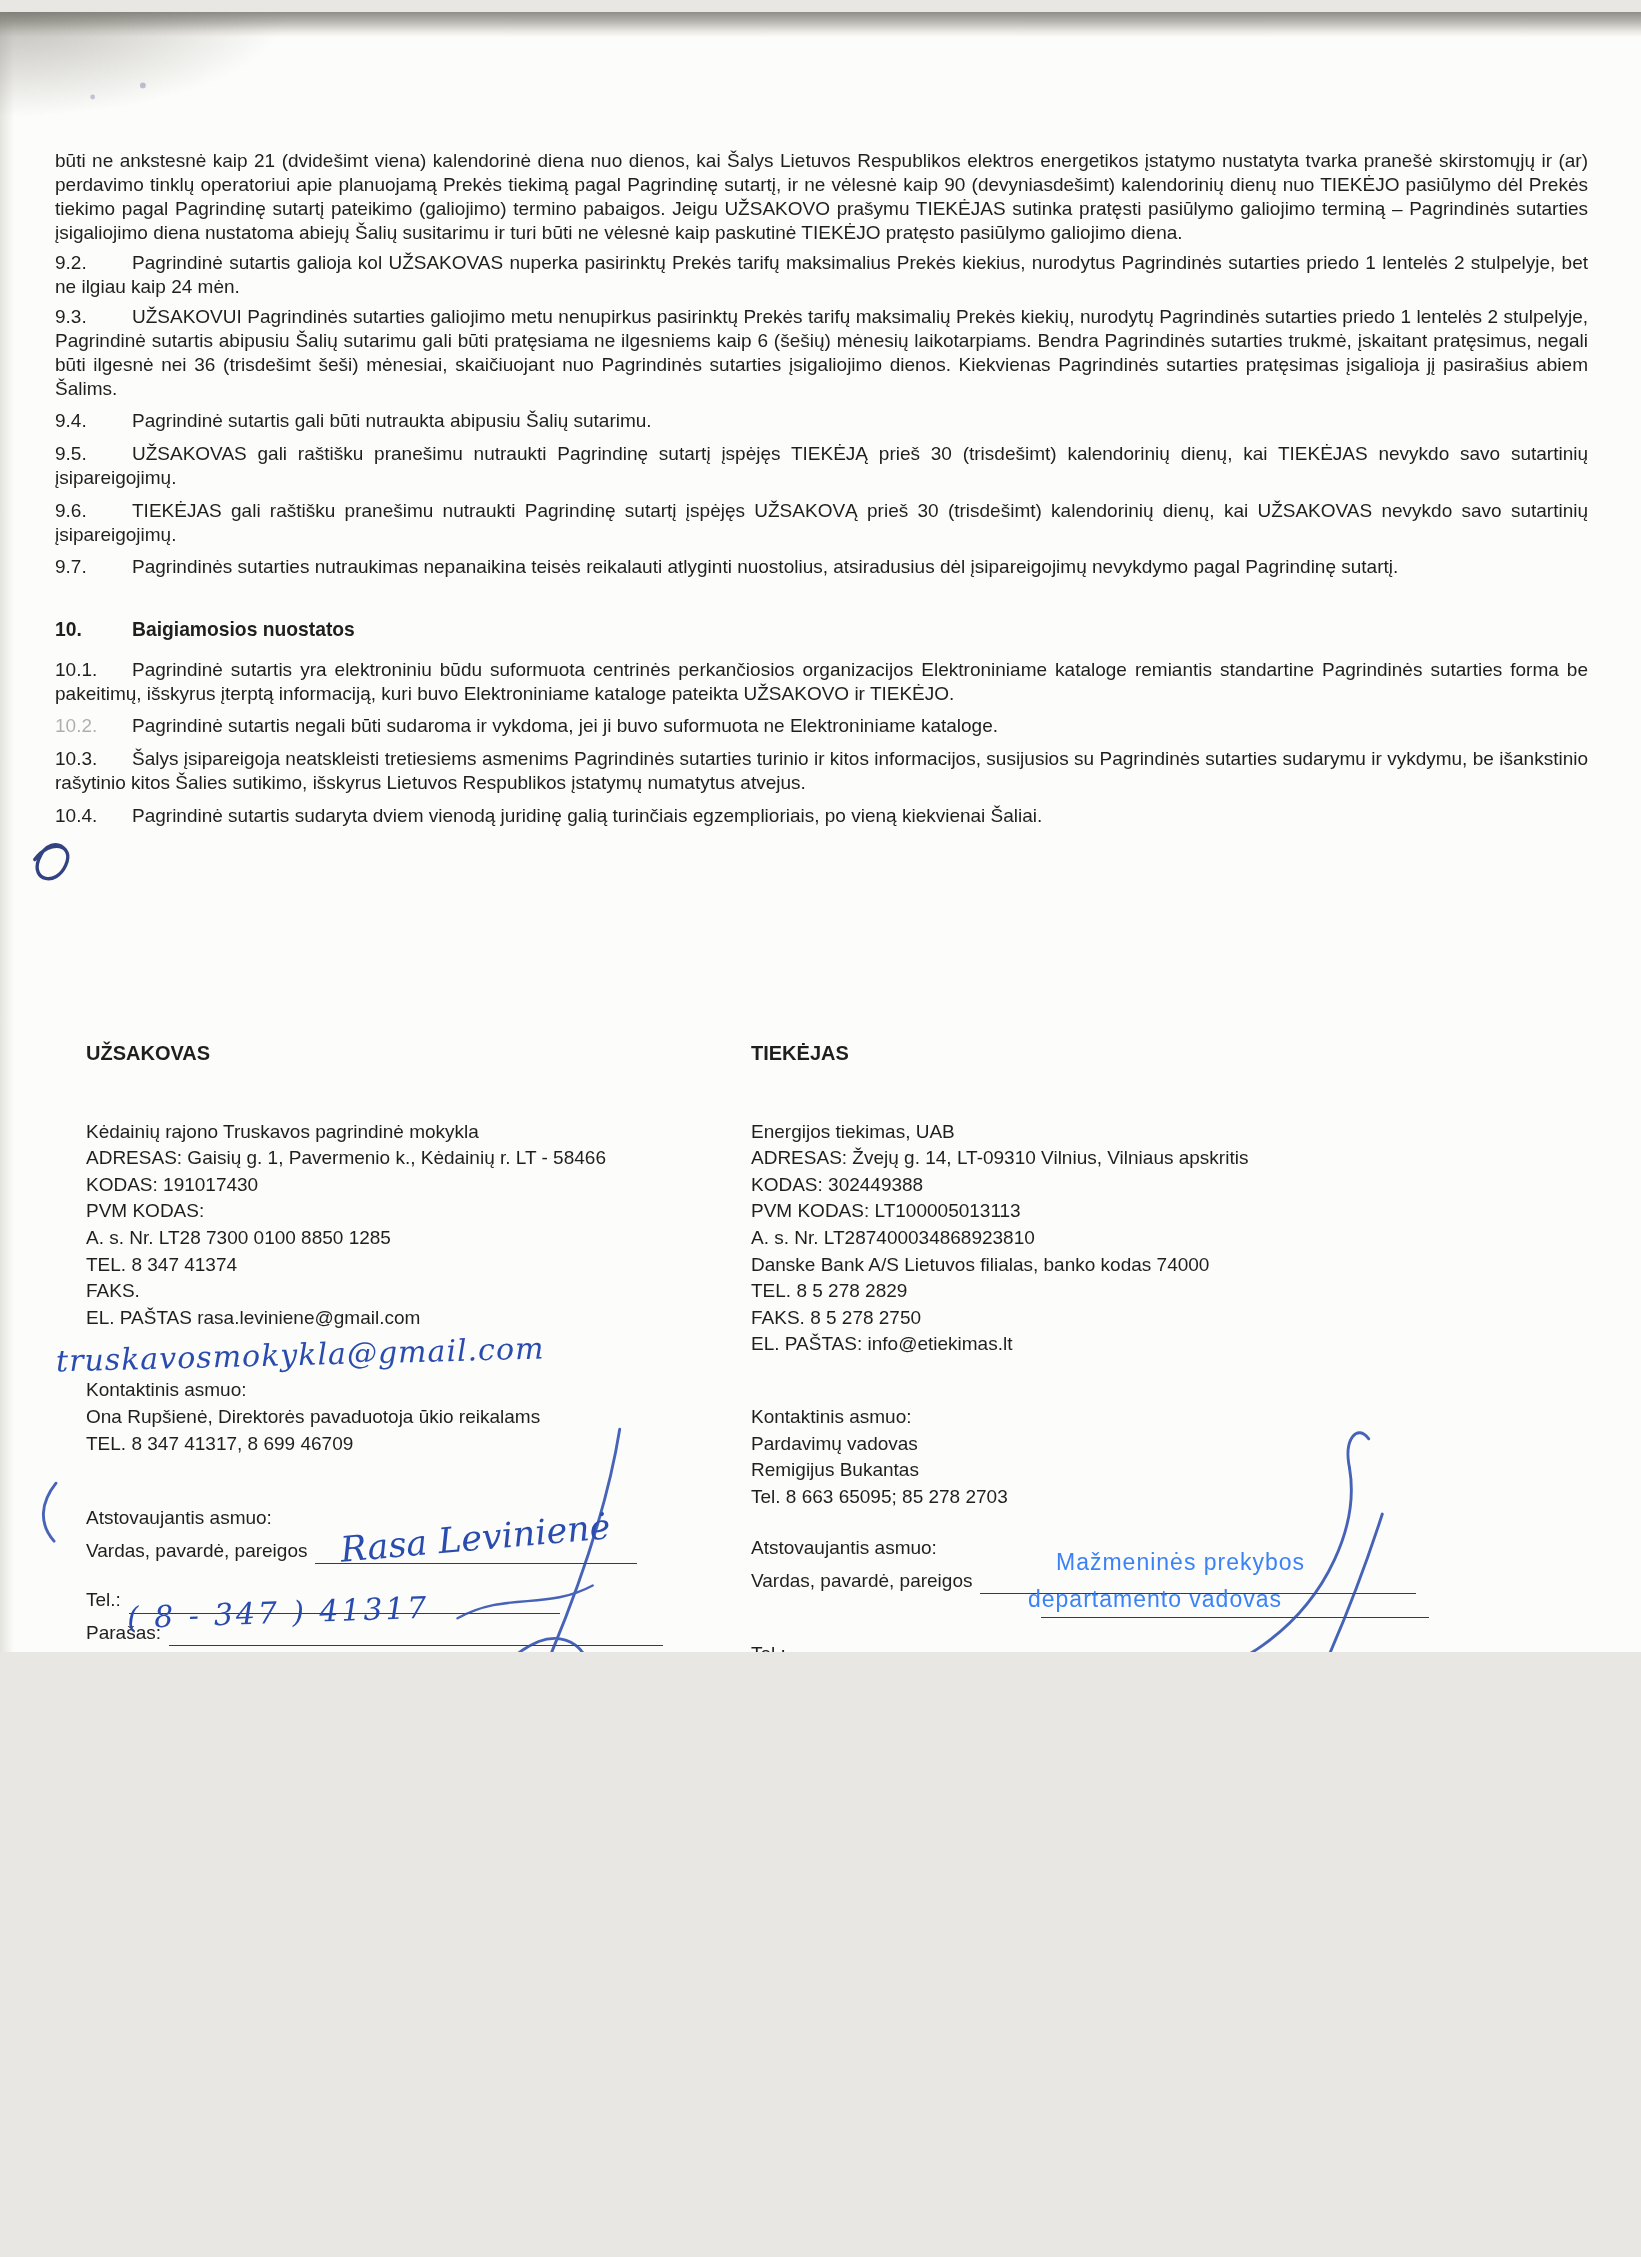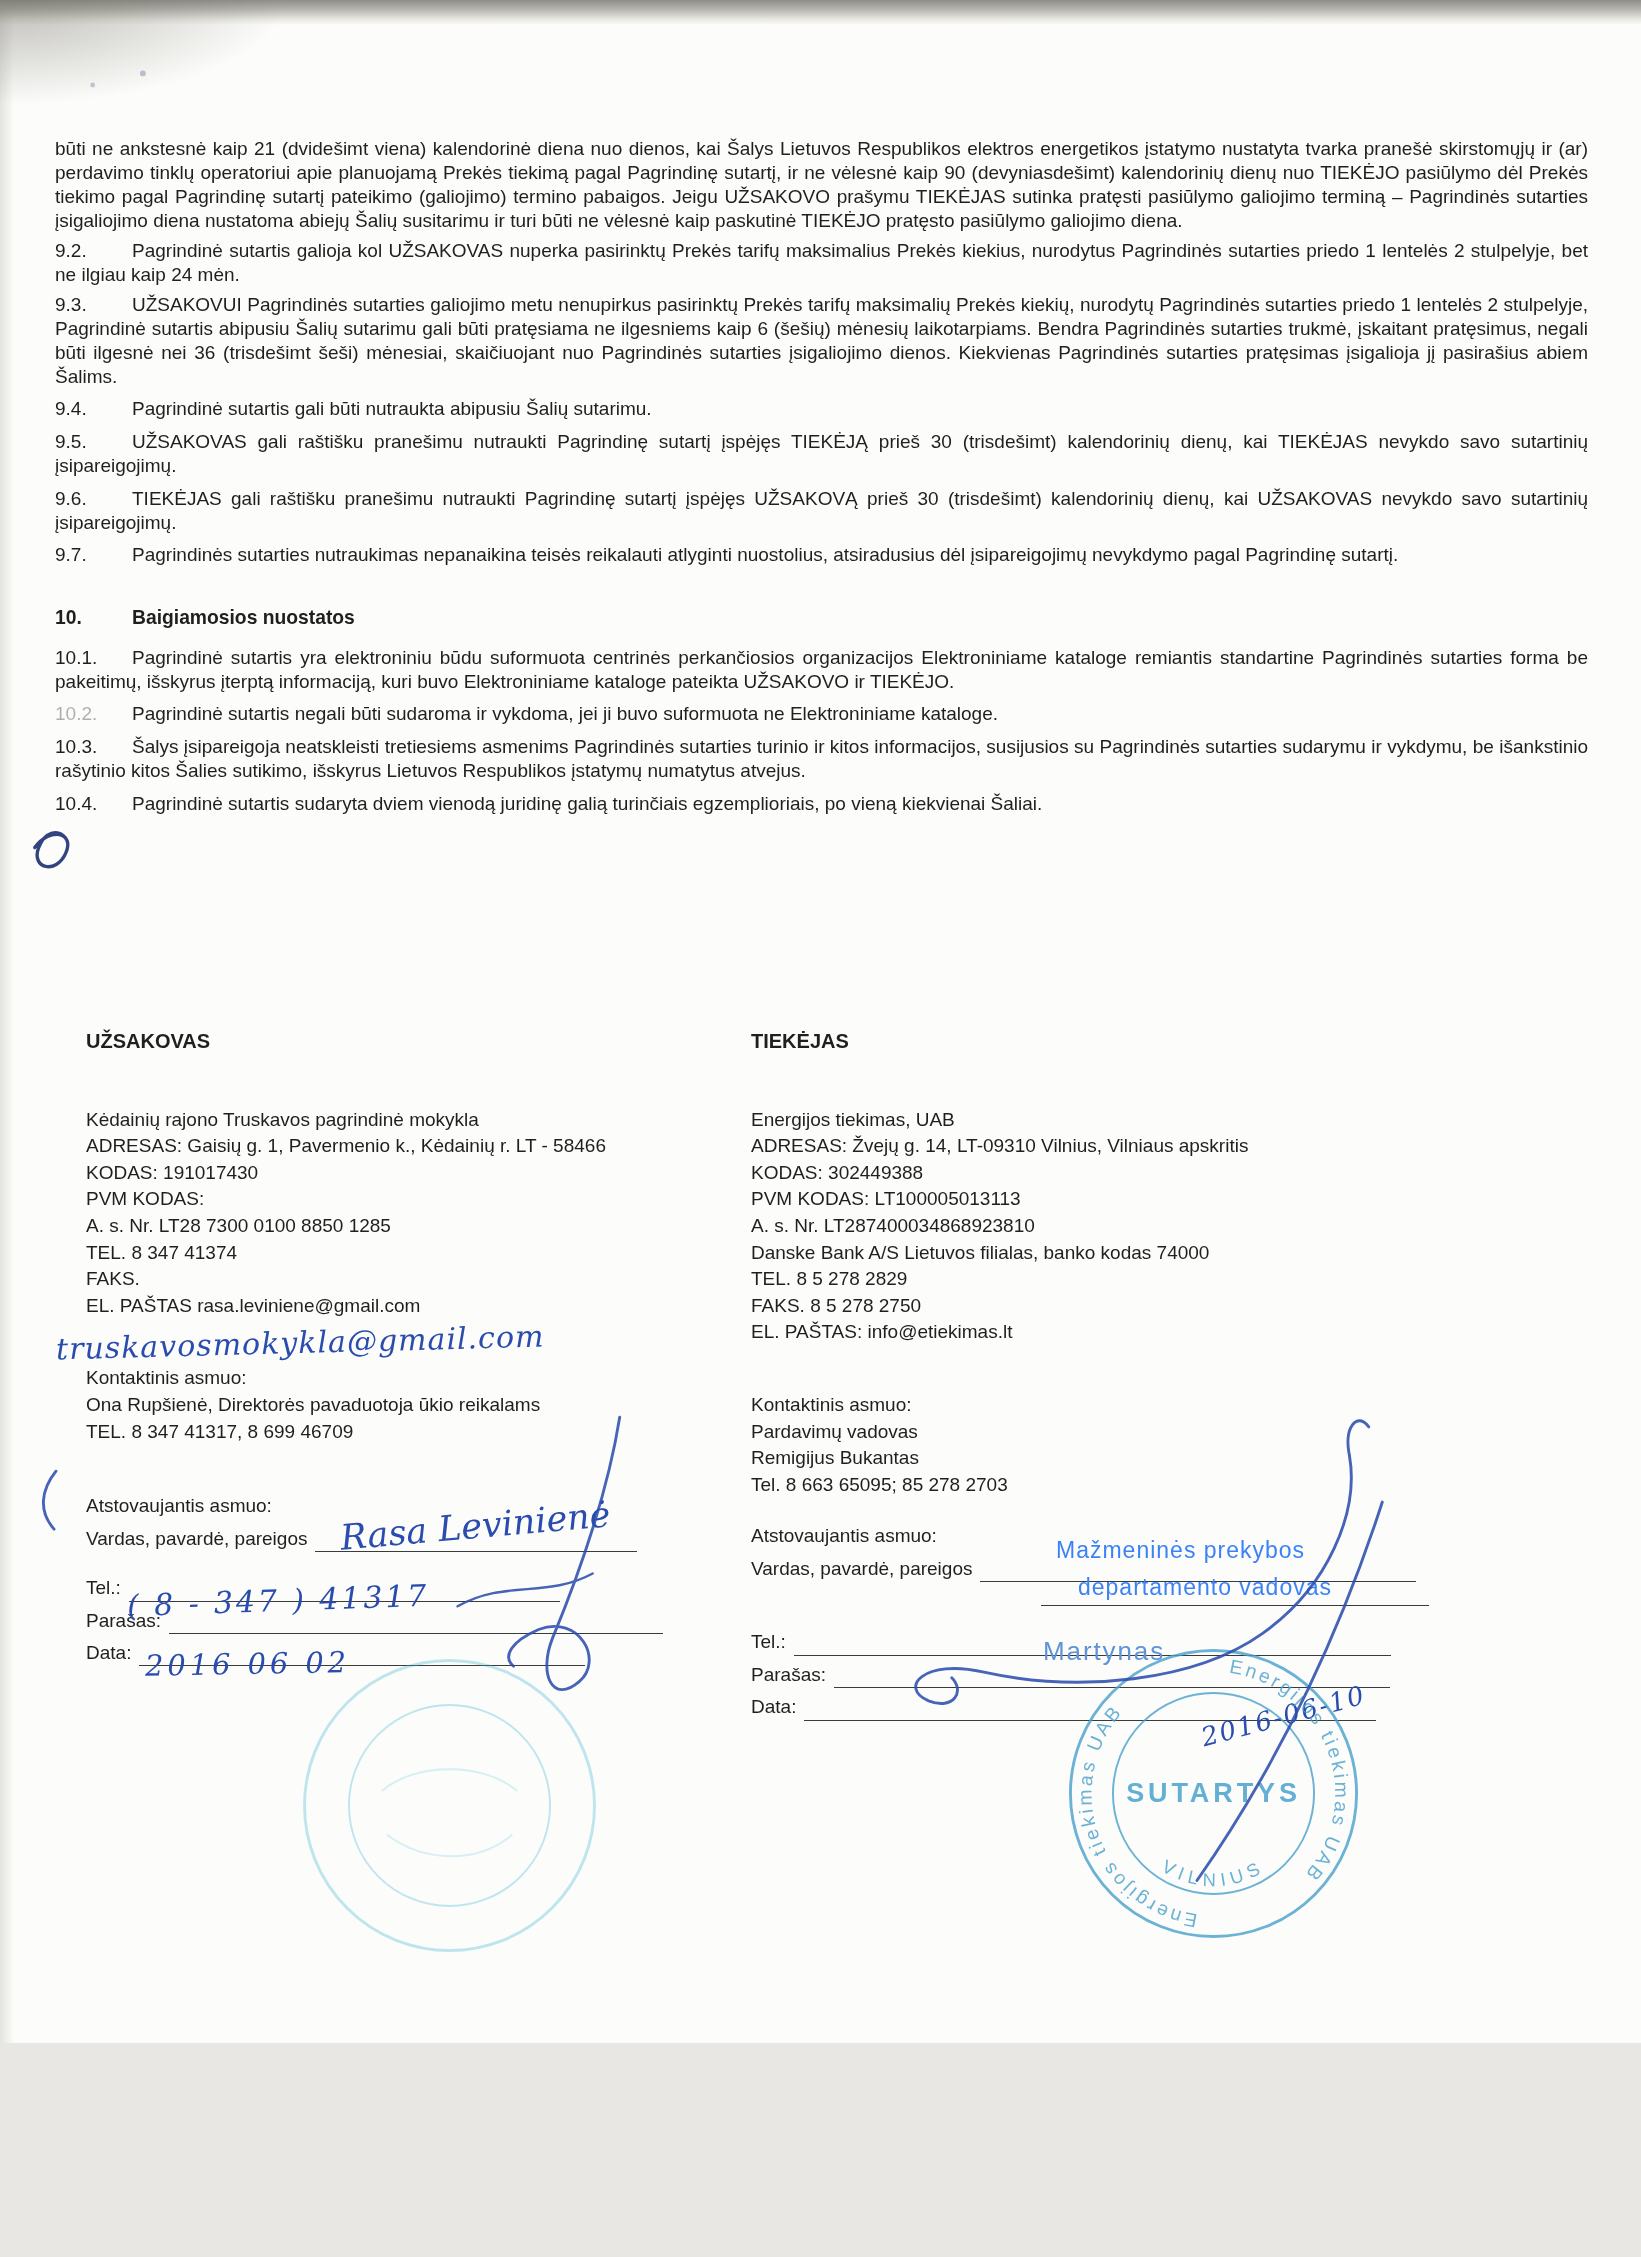--- a/index.html
+++ b/index.html
@@ -1,17 +1,17 @@
 <!DOCTYPE html>
 <html lang="lt"><head>
 <meta charset="utf-8">
 <style>
   html,body{margin:0;padding:0;background:#e8e7e3;}
   .page{
-    position:relative;width:1641px;height:2043px;margin:0 auto;
+    position:relative;width:1641px;height:1640px;margin:12px auto;
     background:#fcfcfa;overflow:hidden;
     font-family:"Liberation Sans",sans-serif;color:#1f1f1f;
   }
   
   .scan-top{position:absolute;top:0;left:0;right:0;height:25px;
     background:linear-gradient(180deg,#8f8e88 0%,#b8b7b1 40%,#e6e5df 75%,#fcfcfa 100%);}
   .scan-corner{position:absolute;top:0;left:0;width:290px;height:106px;
     background:radial-gradient(ellipse at 0 0,rgba(110,108,100,.45),transparent 70%);}
   .scan-left{position:absolute;top:0;left:0;bottom:0;width:13.5px;
     background:linear-gradient(90deg,rgba(140,138,130,.22),transparent);}
@@ -53,21 +53,21 @@
   
   .hw{position:absolute;color:#2a4cae;font-family:"DejaVu Serif",serif;
       font-style:italic;white-space:nowrap;}
   .hw-email{left:56px;top:1325px;font-size:30px;letter-spacing:1px;word-spacing:7.7px;transform:rotate(-1.5deg);}
   .hw-sig-left{left:340px;top:1506px;font-size:35px;transform:rotate(-5deg);}
   .hw-tel-left{left:127px;top:1583px;font-size:30px;transform:rotate(-2deg);letter-spacing:2.9px;}
   .hw-date-left{left:145px;top:1647px;font-size:29px;transform:rotate(-1deg);letter-spacing:3.9px;}
   .hw-stamp-date{left:1199px;top:1701px;font-size:26px;transform:rotate(-15deg);letter-spacing:1.9px;}
   .bp{position:absolute;color:#3b82f6;font-family:"Liberation Sans",sans-serif;white-space:nowrap;}
   .bp-role1{left:1056px;top:1537px;font-size:23px;letter-spacing:1px;}
-  .bp-role2{left:1078px;top:1574px;font-size:23px;letter-spacing:1px;}
+  .bp-role2{left:1028px;top:1574px;font-size:23px;letter-spacing:1px;}
   .bp-sig{left:1043px;top:1636px;font-size:26px;color:#5e93d8;letter-spacing:1.9px;}
 
   .overlay-svg{position:absolute;left:0;top:0;pointer-events:none;}
 
   
   .footer{position:absolute;left:1352px;top:2192px;font-size:15px;color:#222;}
   .footer span{margin-right:4.8px;}
   .footer .b{font-weight:bold;}
 </style>
 </head>

